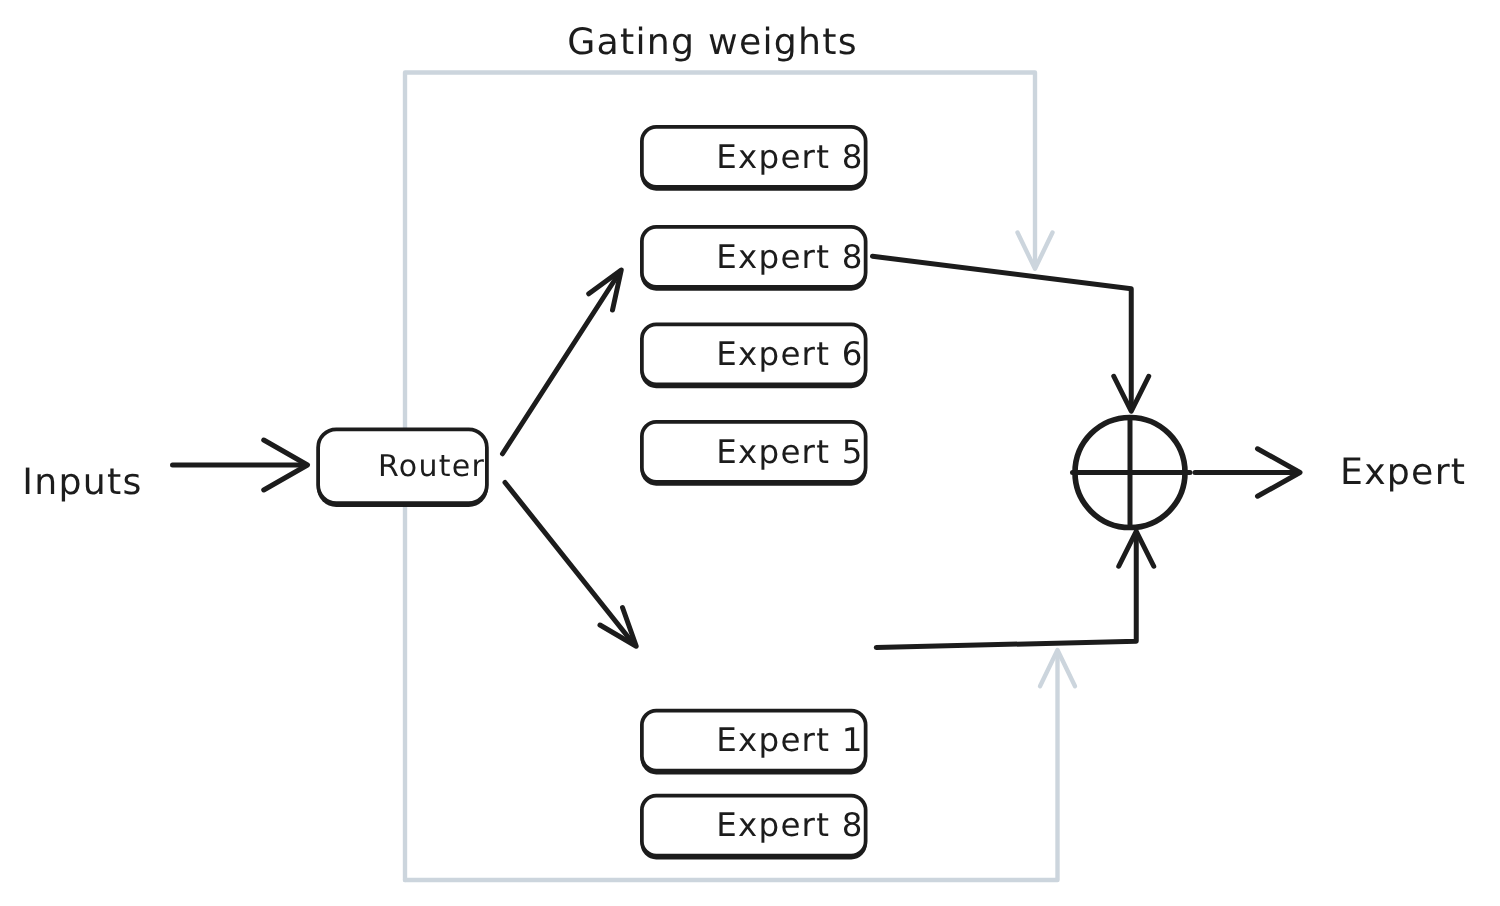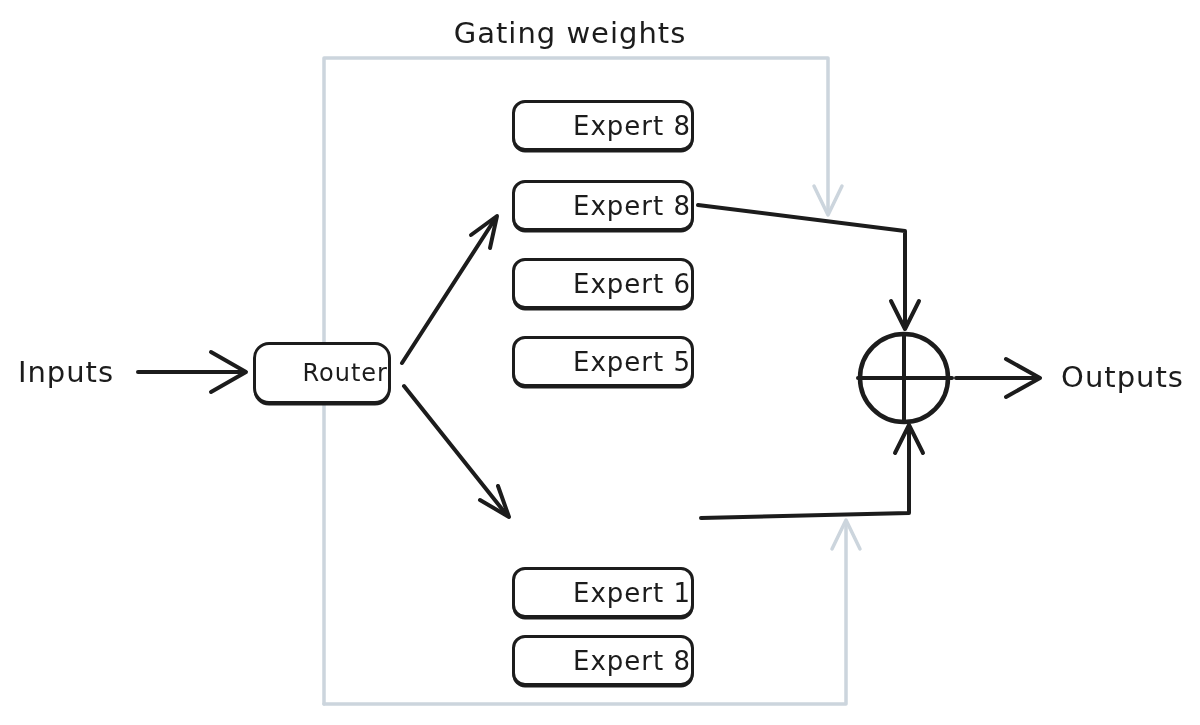--- a/index.html
+++ b/index.html
@@ -63,21 +63,21 @@
     border-radius: 16px;
   }
   .text-label {
     position: absolute;
     font-size: 29px;
     letter-spacing: 1px;
     text-align: center;
     white-space: nowrap;
   }
   .title-label   { left: 440px; top: 16px;  width: 260px; }
-  .inputs-label  { left: 6px;   top: 355px; width: 120px; }
+  .inputs-label  { left: 6px;   top: 368px; width: 120px; }
   .outputs-label { left: 1050px; top: 360px; width: 145px; }
 
   .black-line {
     fill: none;
     stroke: var(--stroke);
     stroke-width: 4;
     stroke-linecap: round;
     stroke-linejoin: round;
   }
   .gating-line {
@@ -125,21 +125,21 @@
       <path class="black-line" d="M858 378 L952 378"></path>
       <path class="black-line" d="M904 334 L904 421"></path>
     </g>
 
     <path class="black-line" d="M956 378 L1036 378"></path>
     <path class="black-line" d="M1006 359 L1040 378 L1006 397"></path>
   </svg>
 
   <div class="text-label title-label">Gating weights</div>
   <div class="text-label inputs-label">Inputs</div>
-  <div class="text-label outputs-label">Outputs</div>
+  <div class="text-label outputs-label">Expert</div>
 
   <div class="node-box router">
     <span>Router</span>
   </div>
 
   <div class="node-box expert e8">
     <span>Expert 8</span>
   </div>
   <div class="node-box expert e7">
     <span>Expert 8</span>

